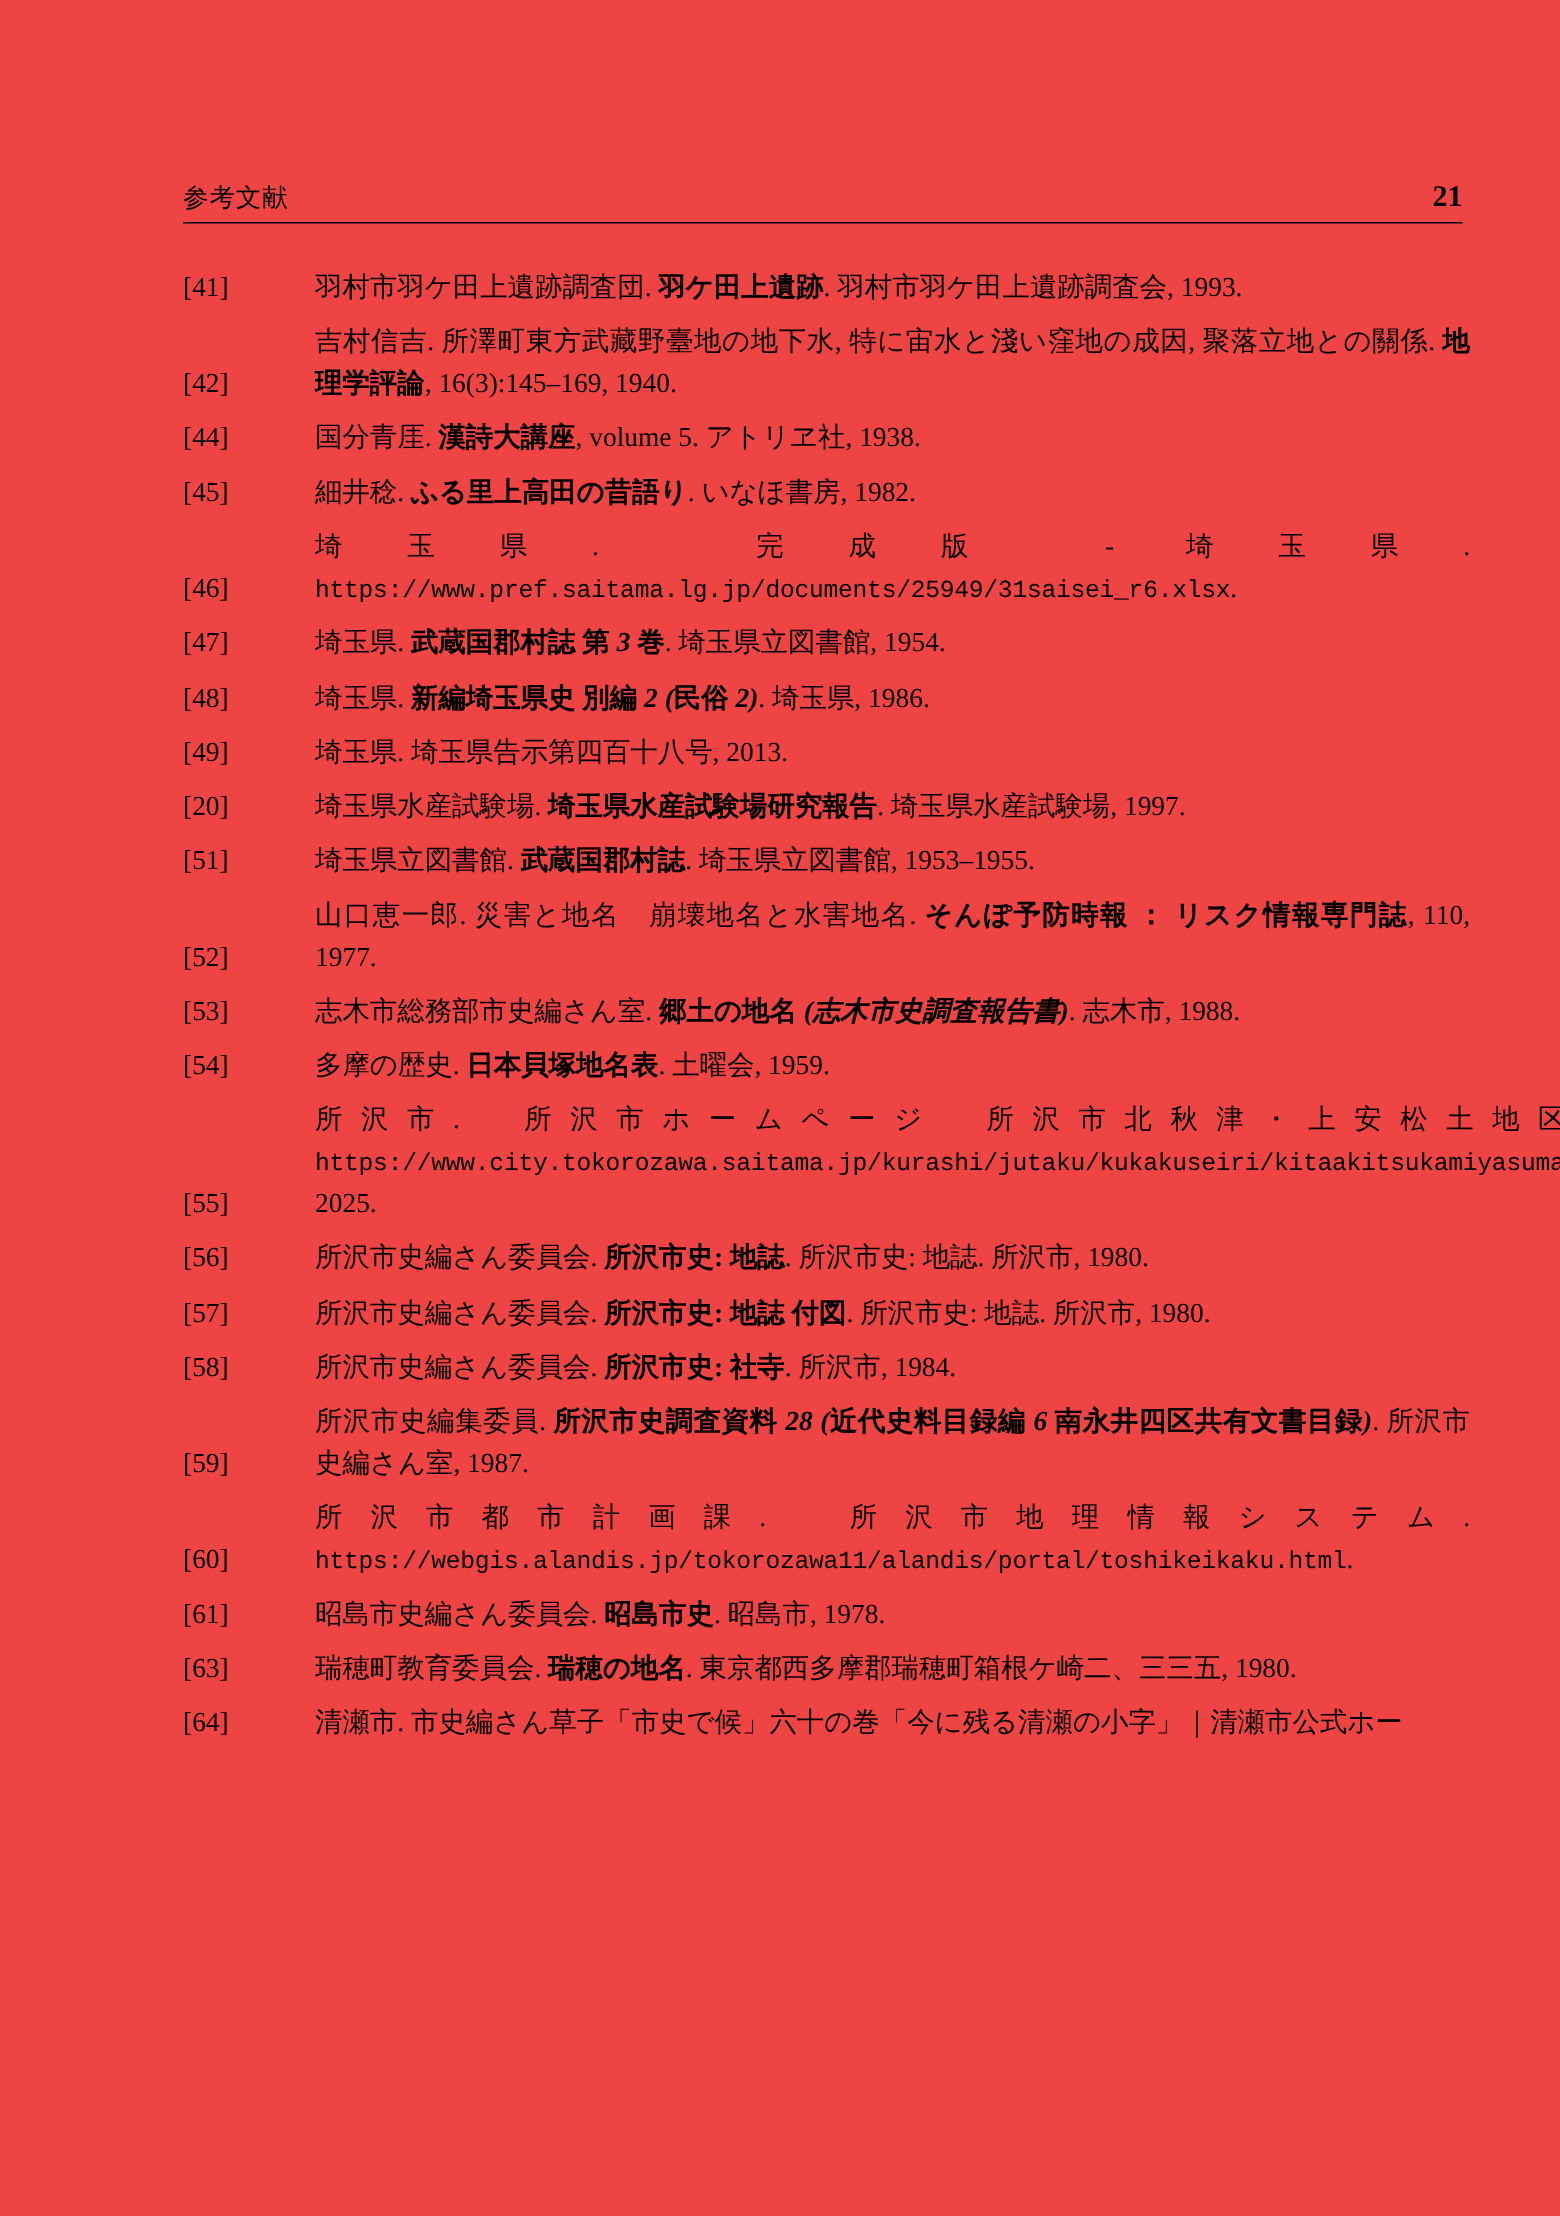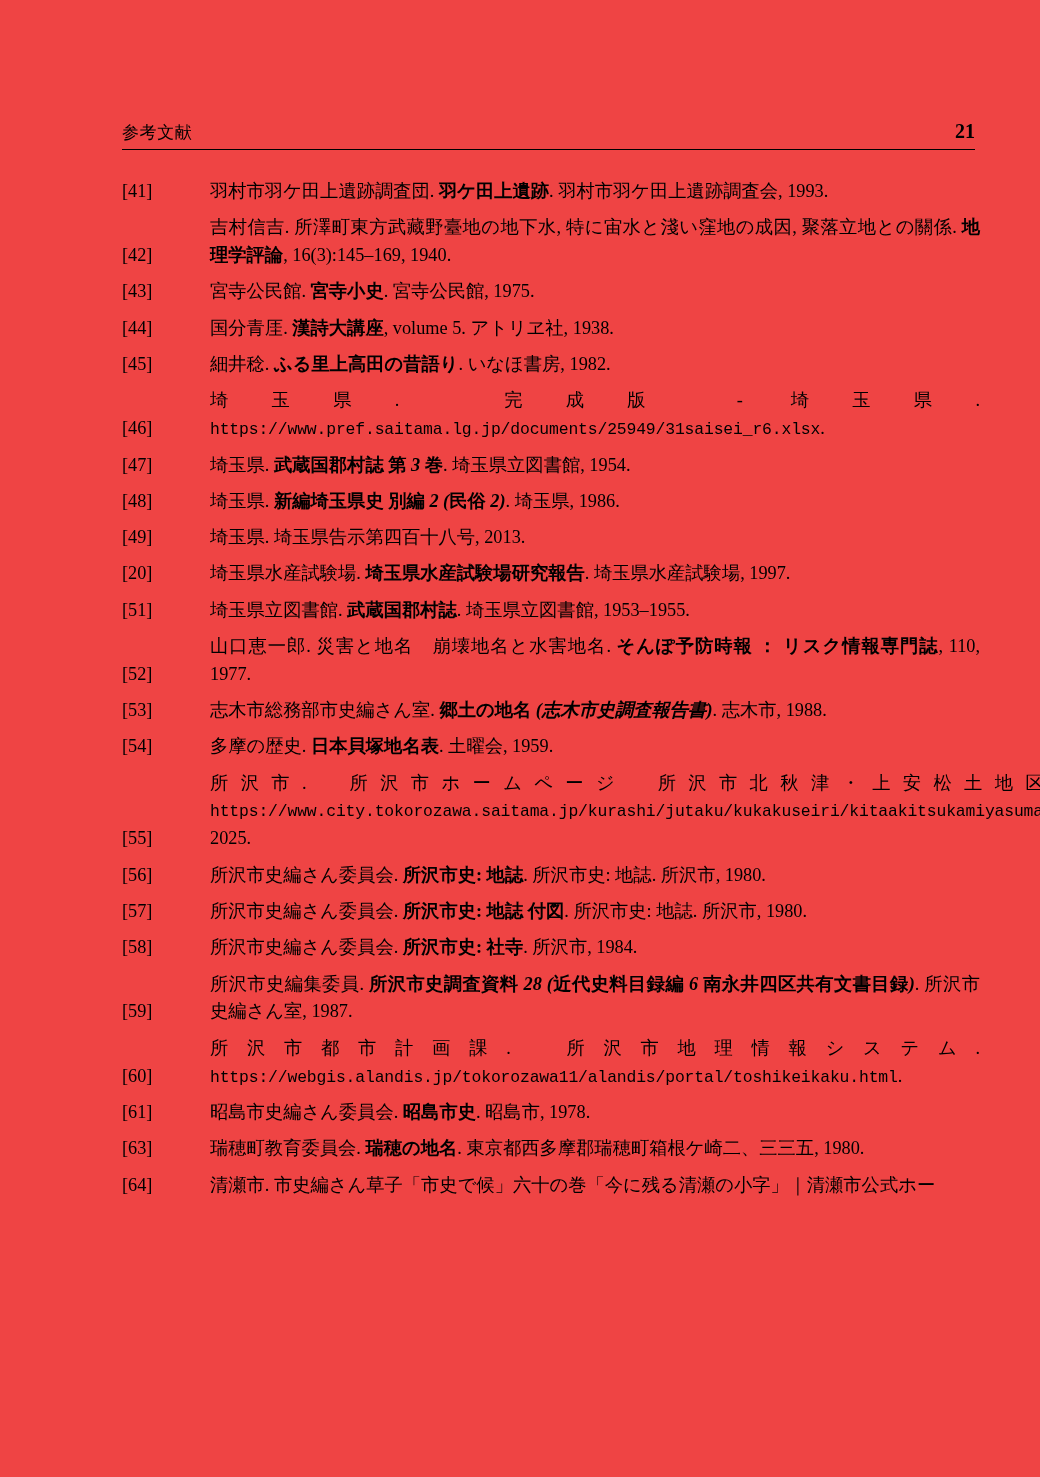--- a/index.html
+++ b/index.html
@@ -88,24 +88,20 @@
   <div class="biblio">
       <div class="entry">
         <span class="entry-label">[41]</span>
         <span class="entry-body"><span class="r-normal">羽村市羽ケ田上遺跡調査団. </span><span class="r-bold">羽ケ田上遺跡</span><span class="r-normal">. 羽村市羽ケ田上遺跡調査会, 1993.</span></span>
       </div>
       <div class="entry">
         <span class="entry-label">[42]</span>
         <span class="entry-body just"><span class="r-normal">吉村信吉. 所澤町東方武藏野臺地の地下水, 特に宙水と淺い窪地の成因, 聚落立地との關係. </span><span class="r-bold">地理学評論</span><span class="r-normal">, 16(3):145–169, 1940.</span></span>
       </div>
       <div class="entry">
-        <span class="entry-label">[43]</span>
-        <span class="entry-body"><span class="r-normal">宮寺公民館. </span><span class="r-bold">宮寺小史</span><span class="r-normal">. 宮寺公民館, 1975.</span></span>
-      </div>
-      <div class="entry">
         <span class="entry-label">[44]</span>
         <span class="entry-body"><span class="r-normal">国分青厓. </span><span class="r-bold">漢詩大講座</span><span class="r-normal">, volume 5. アトリヱ社, 1938.</span></span>
       </div>
       <div class="entry">
         <span class="entry-label">[45]</span>
         <span class="entry-body"><span class="r-normal">細井稔. </span><span class="r-bold">ふる里上高田の昔語り</span><span class="r-normal">. いなほ書房, 1982.</span></span>
       </div>
       <div class="entry">
         <span class="entry-label">[46]</span>
         <span class="entry-body just"><span class="r-normal">埼玉県.　完成版 - 埼玉県.　</span><span class="r-mono">https://www.pref.saitama.lg.jp/documents/25949/31saisei_r6.xlsx</span><span class="r-normal">.</span></span>

